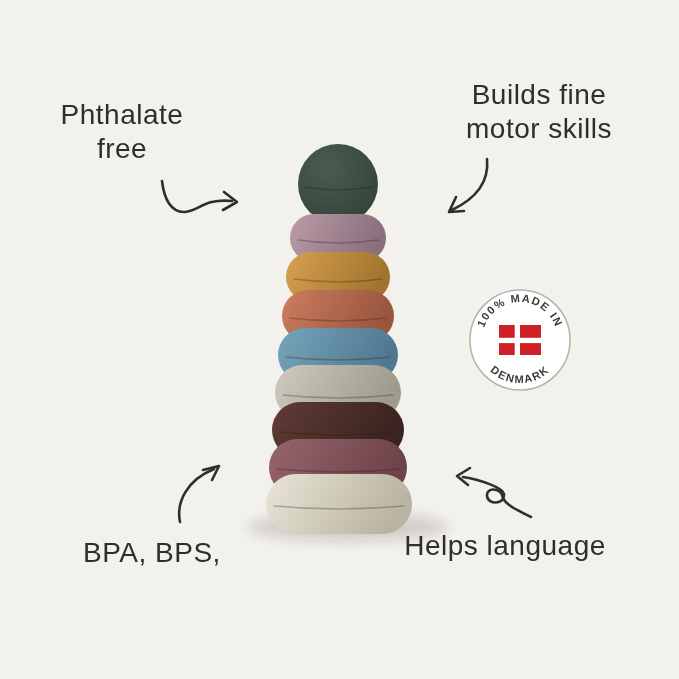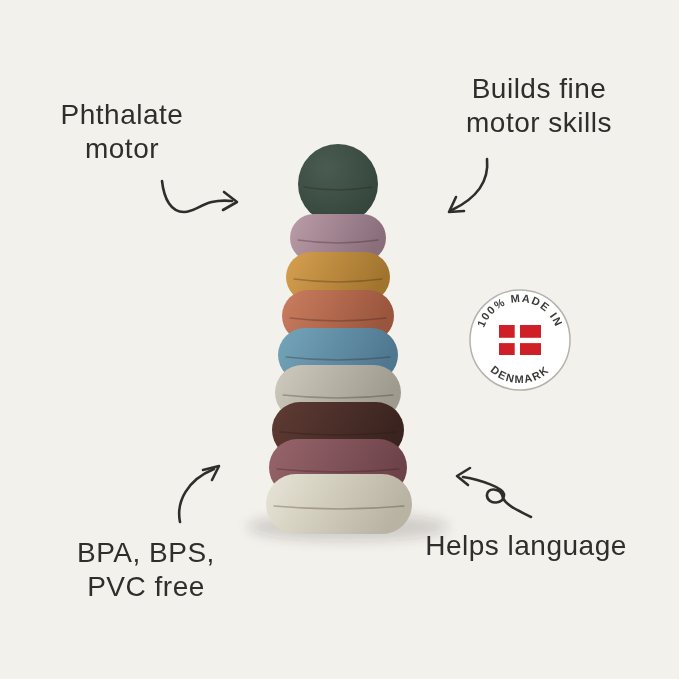--- a/index.html
+++ b/index.html
@@ -15,23 +15,23 @@
     position:absolute;z-index:1;
     color:#2f2e2c;
     font-family:cursive,sans-serif;
     font-size:28px;
     line-height:1.22;
     text-align:center;
     letter-spacing:.5px;
   }
   .note div{white-space:nowrap;}
   .note-phthalate{left:12px;top:98px;width:220px;}
-  .note-motor{left:404px;top:72px;width:270px;}
-  .note-bpa{left:30px;top:536px;width:232px;}
-  .note-language{left:391px;top:529px;width:270px;}
+  .note-motor{left:404px;top:78px;width:270px;}
+  .note-bpa{left:36px;top:536px;width:232px;}
+  .note-language{left:370px;top:529px;width:270px;}
   .ink{stroke:#2f2e2c;stroke-width:2.6;fill:none;stroke-linecap:round;stroke-linejoin:round;}
   .seam{stroke:rgba(45,22,16,0.28);stroke-width:1.3;fill:none;stroke-linecap:round;}
   .badge-text{
     font-family:"Liberation Sans",sans-serif;
     font-size:11px;
     letter-spacing:1.4px;
     font-weight:bold;
   }
 </style>
 </head>
@@ -145,30 +145,29 @@
       </g>
       <g>
         <path class="ink" d="M531,517 C517,510 506,505 503,498 C501,487 486,487 487,496 C488,505 505,505 504,494 C503,488 482,480 463,477"></path>
         <path class="ink" d="M470,468 L457,476 L468,485"></path>
       </g>
     </g>
   </svg>
 
   <div class="note note-phthalate">
     <div>Phthalate</div>
-    <div>motor</div>
+    <div>free</div>
   </div>
 
   <div class="note note-motor">
     <div>Builds fine</div>
     <div>motor skills</div>
   </div>
 
   <div class="note note-bpa">
     <div>BPA, BPS,</div>
-    <div>PVC free</div>
   </div>
 
   <div class="note note-language">
     <div>Helps language</div>
   </div>
 
 </div>
 
 </body></html>

